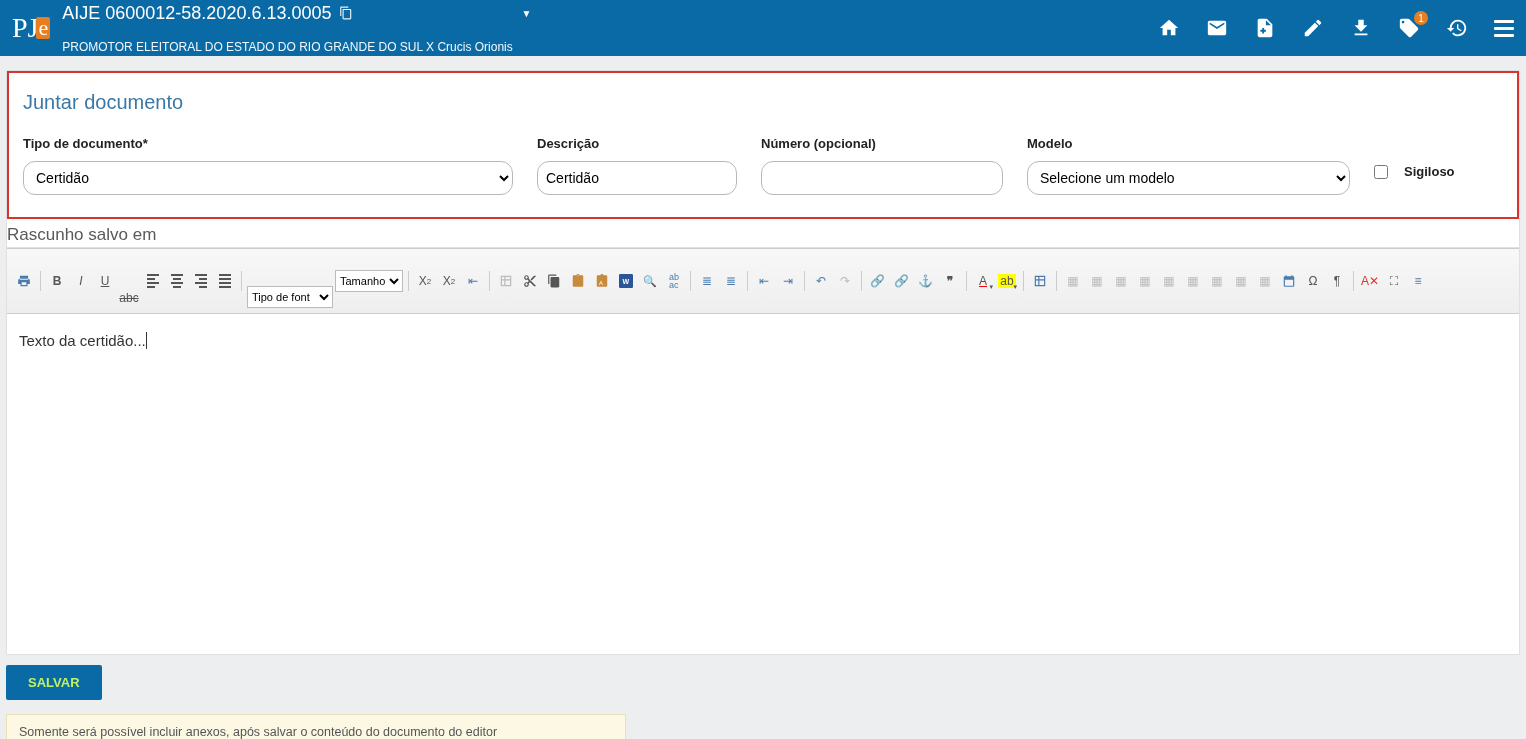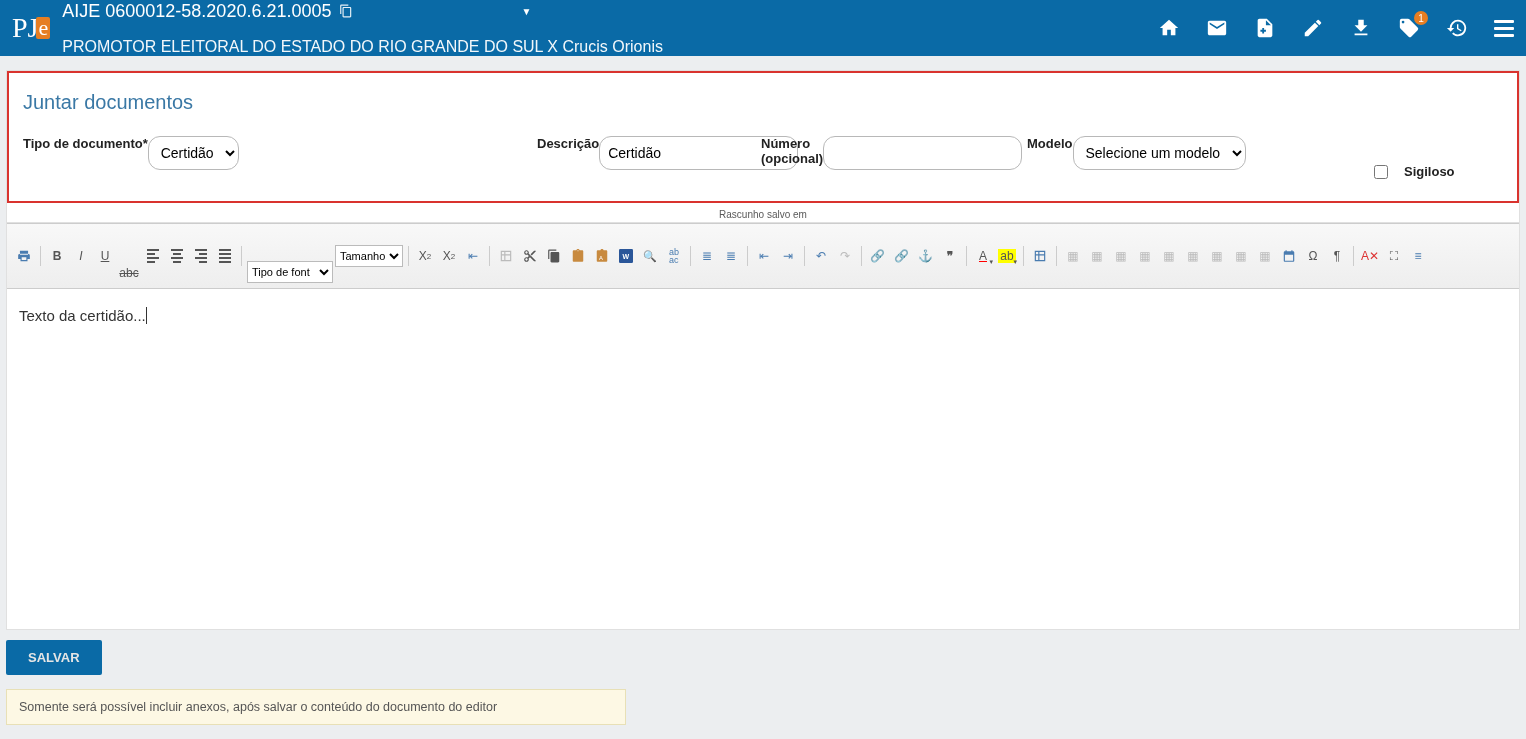--- a/index.html
+++ b/index.html
@@ -5,74 +5,74 @@
 * { margin: 0; padding: 0; box-sizing: border-box; }
 body { font-family: Arial, Helvetica, sans-serif; background: #eceef0; width: 1526px; }
 .header { background: #0a6aa6; color: #fff; height: 56px; display: flex; align-items: center; padding: 0 12px; justify-content: space-between; }
 .header-left { display: flex; align-items: center; gap: 12px; }
 .logo { font-family: Georgia, serif; font-size: 28px; font-weight: 400; display: flex; align-items: center; }
 .logo .P { color: #fff; }
 .logo .J { color: #fff; }
 .logo .e { color: #fff; background:#e67e22; padding: 0 2px; font-size:22px; line-height: 22px; border-radius:2px; margin-left:-2px;}
 .case-block { display: flex; flex-direction: column; }
 .case-title { font-size: 18px; font-weight: 400; display: flex; align-items: center; gap: 8px; }
-.case-sub { font-size: 16px; opacity: 0.95; margin-top: 16px; }
+.case-sub { font-size: 12px; opacity: 0.95; margin-top: 16px; }
 .copy-icon { width: 14px; height: 14px; fill: #fff; opacity: .9; cursor: pointer; }
 .caret-down { margin-left: 160px; font-size: 10px; color:#fff; }
 .header-right { display: flex; align-items: center; gap: 26px; font-size: 18px; }
 .header-right .hicon { width: 22px; height: 22px; fill: #fff; cursor: pointer; position: relative; }
 .badge { position:absolute; top:-6px; right:-8px; background:#e67e22; border-radius:50%; font-size:10px; width:14px; height:14px; display:flex; align-items:center; justify-content:center; }
 .hamburger { display:flex; flex-direction:column; gap:4px; cursor:pointer; }
 .hamburger span { width:20px; height:3px; background:#fff; border-radius:1px;}
 .gap-bar { height:14px; background:#eceef0;}
 .main-panel { background:#fff; margin:0 6px; border:1px solid #e0e0e0;}
 .highlight-box { border: 2px solid #d9332e; padding: 18px 12px 22px 12px; }
 .panel-title { color:#3a78a5; font-size:20px; font-weight:400; margin-bottom:22px; padding-left:2px;}
 .form-row { display:flex; gap:24px; align-items:flex-start; padding:0 2px;}
-.field { display:flex; }
+.field { display:flex; flex-direction:column; }
 .field label { font-size:13px; font-weight:700; color:#222; margin-bottom:10px;}
 .field select, .field input[type=text] { height:34px; border:1px solid #b8b8b8; border-radius:12px; padding:0 8px; font-size:14px; background:#fff; }
 .f-tipo { width:490px;}
 .f-desc { width:200px;}
 .f-num { width:242px;}
 .f-mod { width:323px;}
 .f-sigilo { display:flex; align-items:center; gap:16px; font-size:13px; font-weight:700; color:#222; padding-top:28px;}
 .f-sigilo input { width:14px; height:14px;}
-.draft-row { text-align:center; font-size:10px; color:#595959; padding:6px 0 2px 0;}
+.draft-row { text-align:left; font-size:17px; color:#595959; padding:6px 0 2px 0;}
 .editor-wrap { background:#fff; margin:0 6px; border-left:1px solid #e0e0e0; border-right:1px solid #e0e0e0; border-bottom:1px solid #e0e0e0;}
 .toolbar { background:linear-gradient(#f8f8f8,#eeeeee); border-top:1px solid #ccc; border-bottom:1px solid #ccc; padding:4px 6px; display:flex; flex-wrap:wrap; align-items:center; gap:2px;}
 .tb-btn { width:22px; height:22px; display:flex; align-items:center; justify-content:center; font-size:12px; color:#555; border:1px solid transparent; cursor:pointer; border-radius:2px; font-family: Arial, sans-serif;}
 .tb-btn.disabled { color:#bbb; cursor:default;}
 .tb-sep { width:1px; height:20px; background:#ccc; margin:0 3px;}
 .tb-select { height:22px; font-size:11px; border:1px solid #bbb; background:#fff;}
 .tb-font { width:86px;margin-top:32px;}
 .tb-size { width:68px;}
 .bold{font-weight:bold;} .ital{font-style:italic;} .und{text-decoration:underline;} .strike{text-decoration:line-through;margin-top:34px;}
 .align-icon{ display:inline-block;}
 .align-icon span{display:block;height:2px;background:#555;margin:2px 0;}
 .editor-area { min-height:340px; padding:18px 12px; font-size:15px; color:#333; outline:none;}
 .cursor{ border-right:1px solid #333;}
 .footer-btn-row{ padding:10px 6px;}
-.btn-save{ background:#0a6aa6; color:#e5e5e5; border:none; padding:10px 22px; font-size:13px; font-weight:700; border-radius:2px; cursor:pointer;}
+.btn-save{ background:#0a6aa6; color:#bef264; border:none; padding:10px 22px; font-size:13px; font-weight:700; border-radius:2px; cursor:pointer;}
 .notice{ margin:4px 6px 12px 6px; background:#fdf8e4; border:1px solid #e8e0b6; padding:10px 12px; font-size:12.5px; color:#555; width:620px;}
 svg { display:block;}
 </style>
 </head>
 <body>
 
 <div class="header">
   <div class="header-left">
     <div class="logo">
         <span class="P">P</span>
         <span class="J">J</span>
         <span class="e">e</span>
       </div>
     <div class="case-block">
       <div class="case-title">
-        <span>AIJE 0600012-58.2020.6.21.0005</span>
+        <span>AIJE 0600012-58.2020.6.13.0005</span>
         <svg class="copy-icon" viewBox="0 0 24 24">
             <path d="M16 1H4C2.9 1 2 1.9 2 3v14h2V3h12V1zm3 4H8C6.9 5 6 5.9 6 7v14c0 1.1.9 2 2 2h11c1.1 0 2-.9 2-2V7c0-1.1-.9-2-2-2zm0 16H8V7h11v14z"></path>
           </svg>
         <span class="caret-down">▼</span>
       </div>
       <div class="case-sub">PROMOTOR ELEITORAL DO ESTADO DO RIO GRANDE DO SUL X Crucis Orionis</div>
     </div>
   </div>
   <div class="header-right">
     <svg class="hicon" viewBox="0 0 24 24">
@@ -104,21 +104,21 @@
         <span></span>
         <span></span>
       </div>
   </div>
 </div>
 
 <div class="gap-bar"></div>
 
 <div class="main-panel">
   <div class="highlight-box">
-    <div class="panel-title">Juntar documentos</div>
+    <div class="panel-title">Juntar documento</div>
     <div class="form-row">
       <div class="field f-tipo">
         <label>Tipo de documento*</label>
         <select><option>Certidão</option></select>
       </div>
       <div class="field f-desc">
         <label>Descrição</label>
         <input type="text" value="Certidão" style="">
       </div>
       <div class="field f-num">

